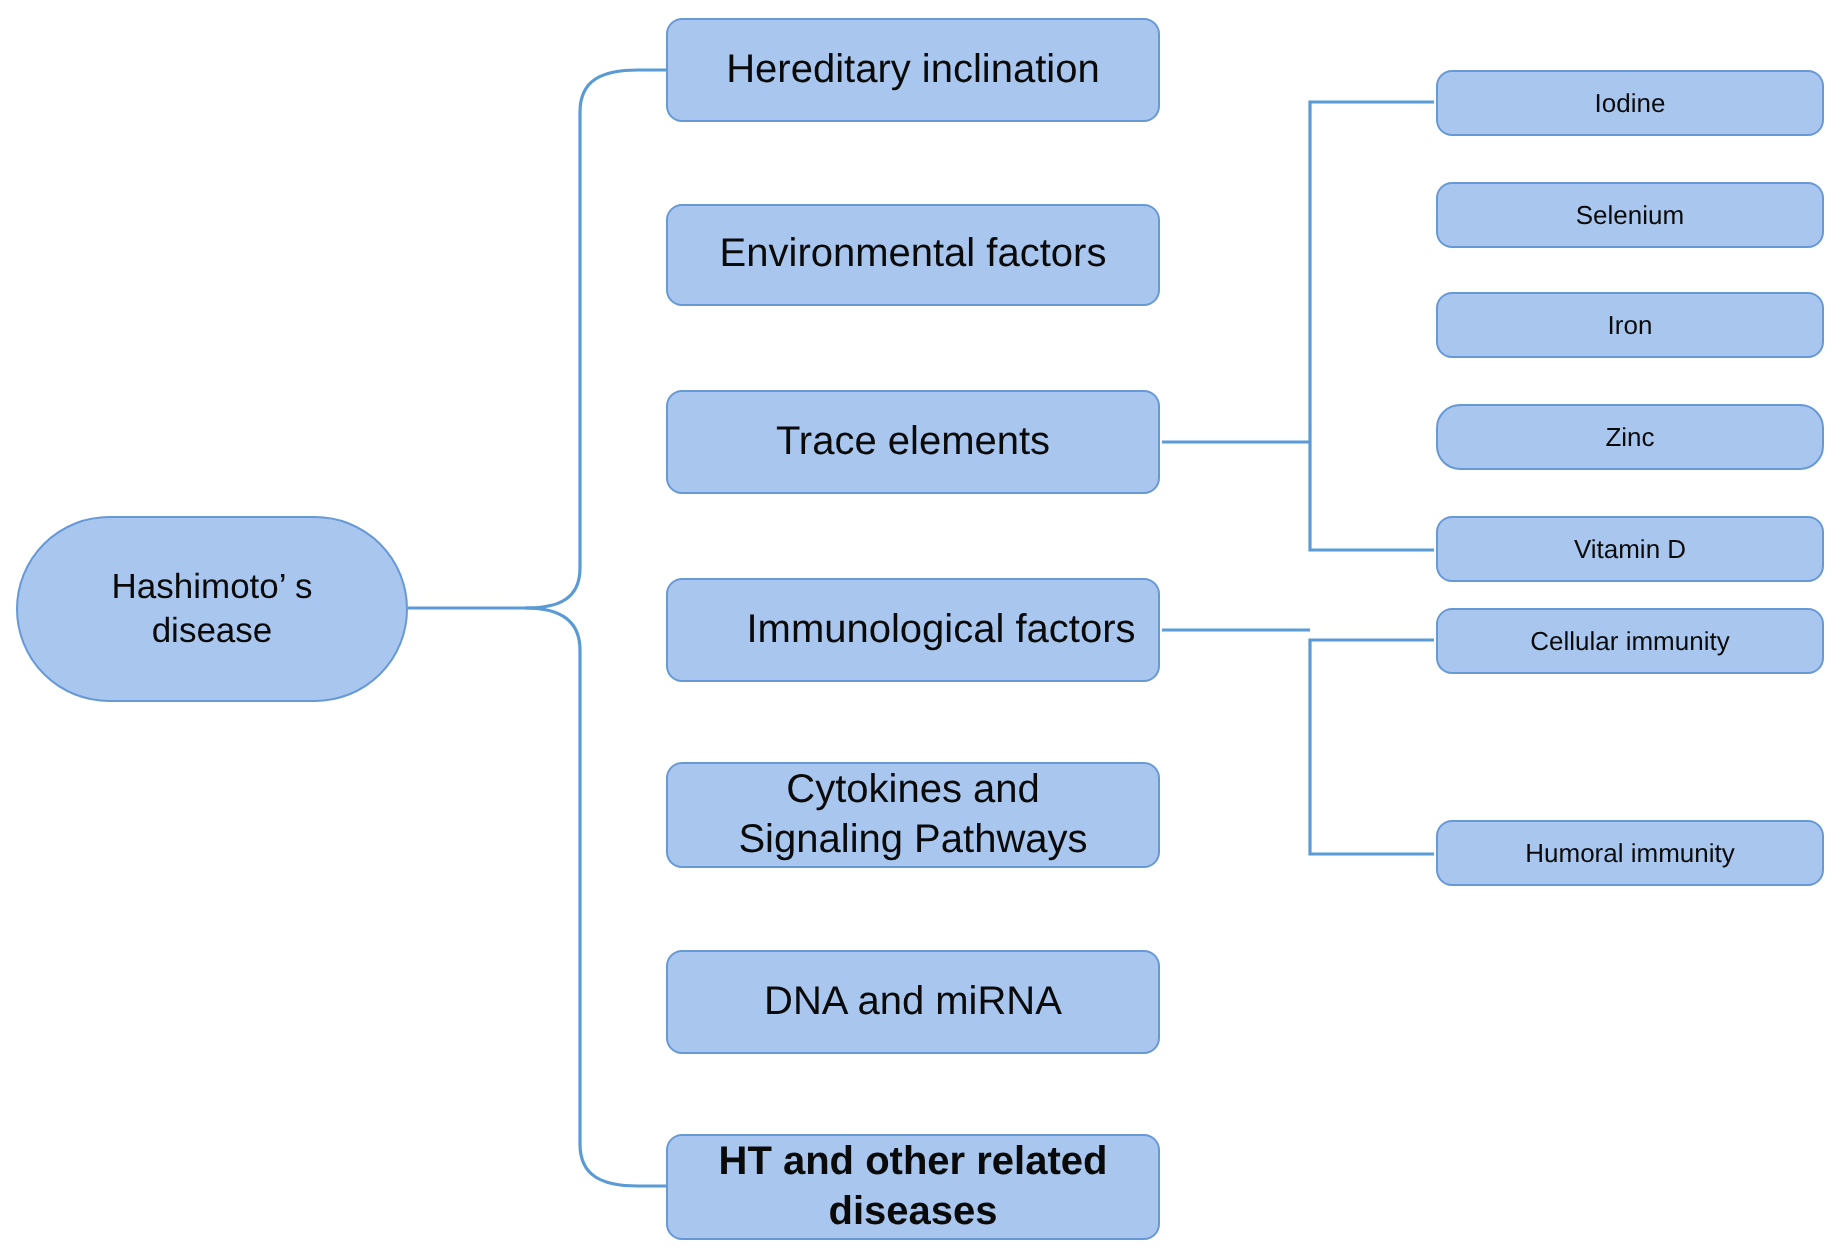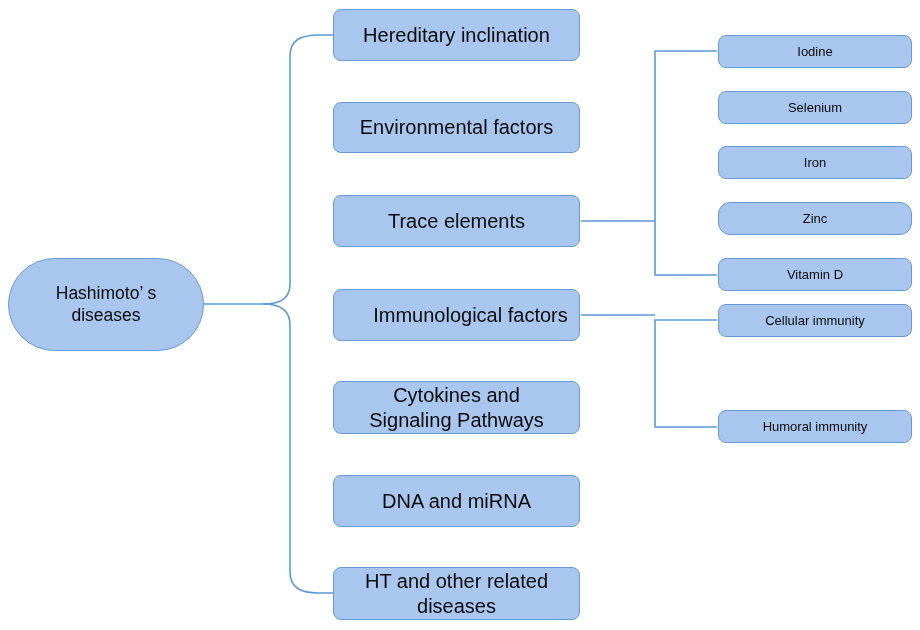--- a/index.html
+++ b/index.html
@@ -70,36 +70,36 @@
     <path d="M263 304 C280 304 290 310 290 325 L290 572 C290 588 301 593 319 593 L333 593"></path>
 
     <path d="M581 221 L655 221"></path>
     <path d="M717 51 L655 51 L655 275 L717 275"></path>
 
     <path d="M581 315 L655 315"></path>
     <path d="M717 320 L655 320 L655 427 L717 427"></path>
   </svg>
 
   <div class="node root-node">Hashimoto’ s
-diseases</div>
+disease</div>
 
   <div class="node center-node" style="top:9px;   height:52px;">Hereditary inclination</div>
 
   <div class="node center-node" style="top:195px; height:52px;">Trace elements</div>
 
   <div class="node center-node" style="top:102px; height:51px;">Environmental factors</div>
 
   <div class="node center-node" style="top:289px; height:52px;padding-left:28px;">Immunological factors</div>
 
   <div class="node center-node" style="top:381px; height:53px;">Cytokines and
 Signaling Pathways</div>
 
   <div class="node center-node" style="top:475px; height:52px;">DNA and miRNA</div>
 
-  <div class="node center-node" style="top:567px; height:53px;">HT and other related
+  <div class="node center-node" style="top:567px; height:53px;font-weight:bold;">HT and other related
 diseases</div>
 
   <div class="node right-node" style="top:35px;">Iodine</div>
 
   <div class="node right-node" style="top:91px;">Selenium</div>
 
   <div class="node right-node" style="top:146px;">Iron</div>
 
   <div class="node right-node" style="top:202px;border-radius:12px;">Zinc</div>
 

